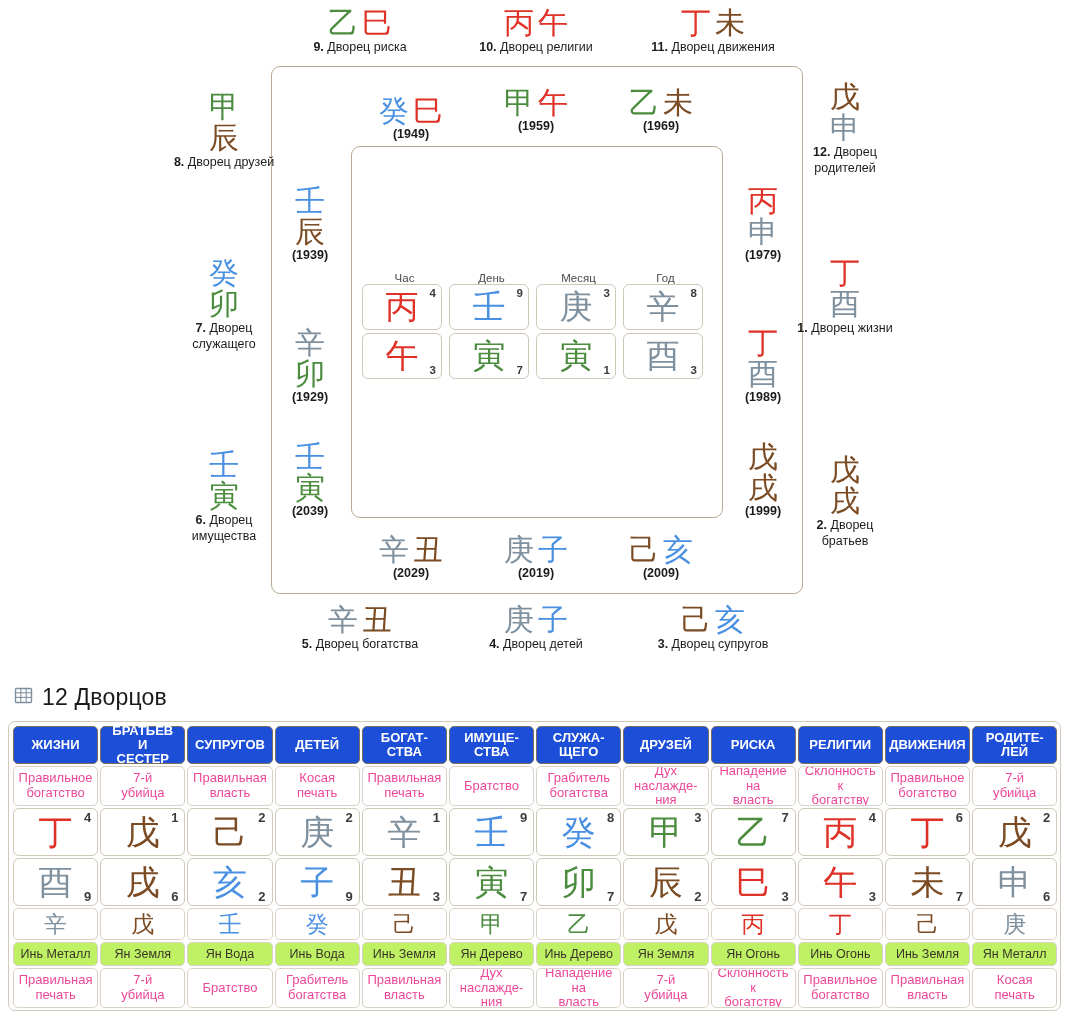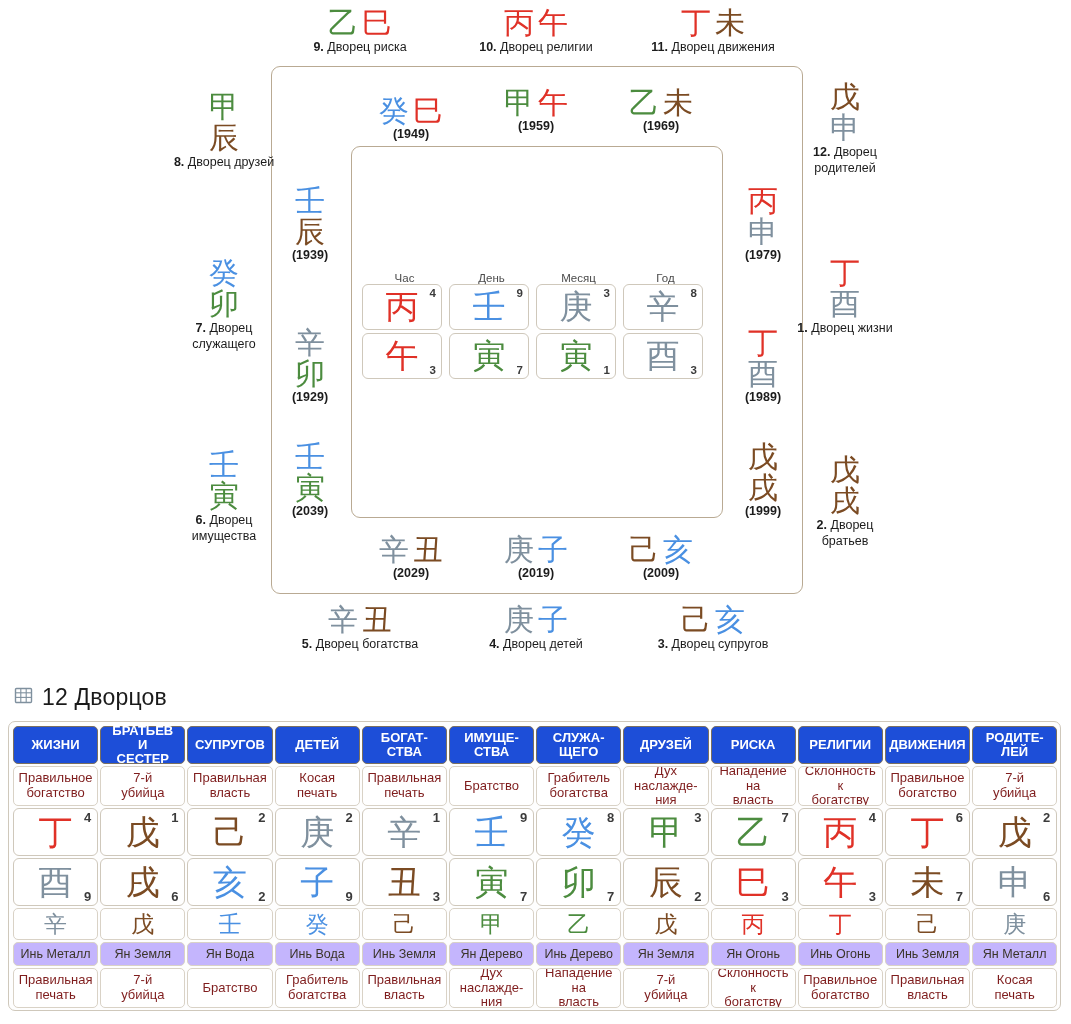--- a/index.html
+++ b/index.html
@@ -104,27 +104,27 @@
 
   .hdr-cell {
     background: #1d4ed8; color: #fff; border-radius: 5px;
     border: 1px solid #7b7060;
     font-size: 13px; font-weight: bold; text-align: center;
     padding: 5px 1px; line-height: 1.08; height: 38px;
     display: flex; align-items: center; justify-content: center;
   }
   .txt-cell {
     border: 1px solid #d9d2c6; border-radius: 5px; background: #fff;
-    font-size: 13px; color: #7f1d1d; text-align: center;
+    font-size: 13px; color: #ec4899; text-align: center;
     line-height: 1.12; padding: 4px 1px; height: 40px;
     display: flex; align-items: center; justify-content: center;
     overflow: hidden;
   }
   .el-cell {
-    border: 1px solid #d9d2c6; border-radius: 5px; background: #c4b5fd;
+    border: 1px solid #d9d2c6; border-radius: 5px; background: #bef264;
     font-size: 12.5px; color: #3a3428; text-align: center;
     line-height: 1; padding: 4px 0; height: 24px;
     display: flex; align-items: center; justify-content: center;
     white-space: nowrap;
   }
   .big-cell {
     position: relative; border: 1px solid #cfc8bb; border-radius: 6px;
     background: #fff; height: 48px;
     display: flex; align-items: center; justify-content: center;
   }

